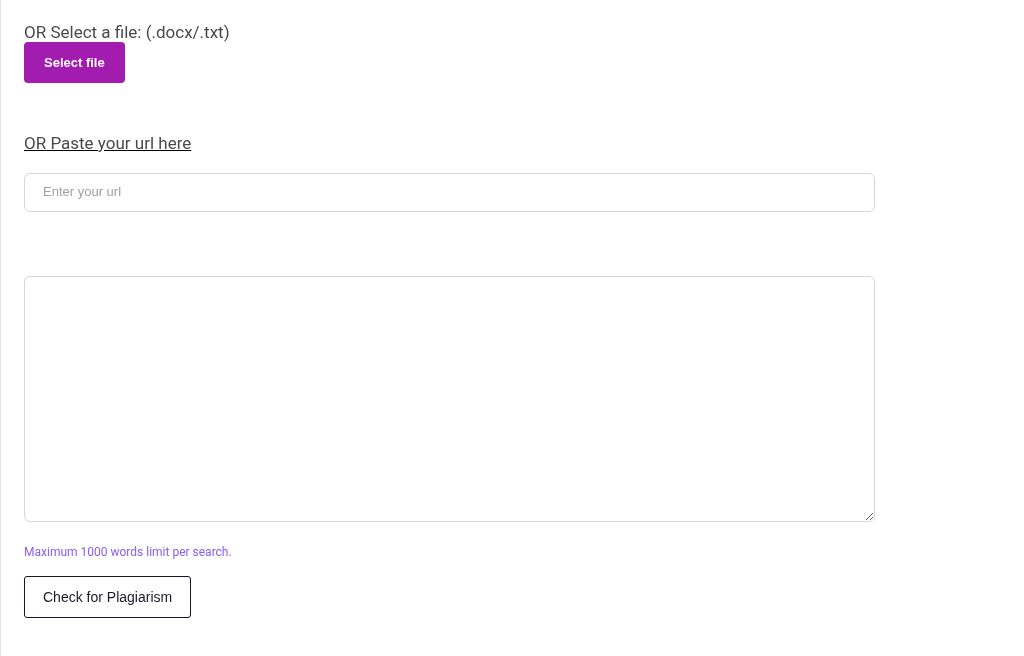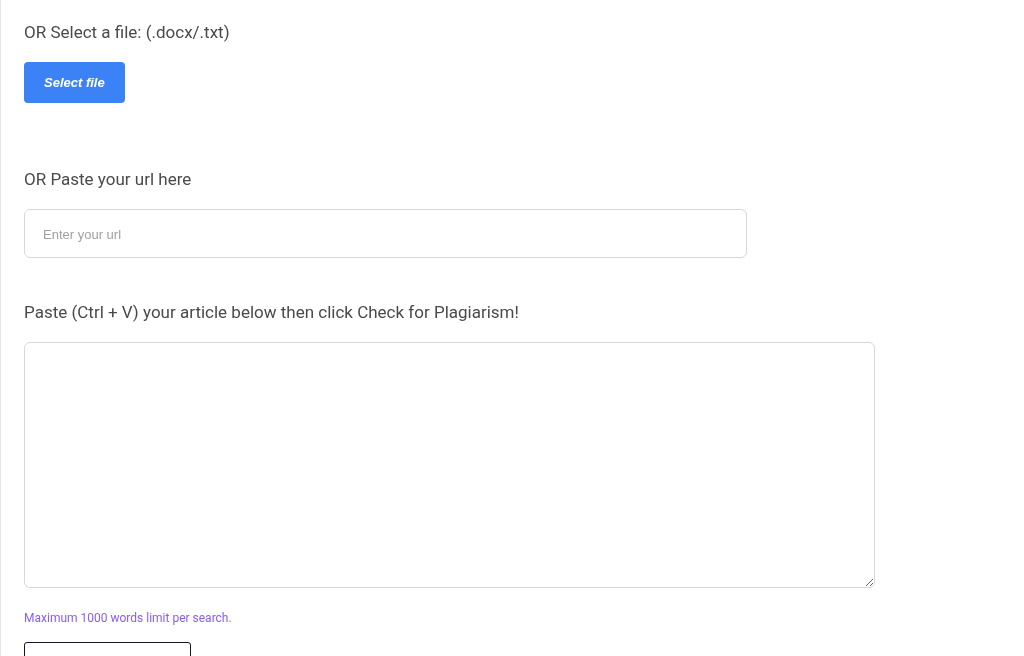--- a/index.html
+++ b/index.html
@@ -25,43 +25,42 @@
     }
     
     .section-label {
       color: #4a4a4a;
       font-size: 17px;
       font-weight: 400;
       margin-bottom: 0;
     }
     
     .select-file-btn {
-      background: #3b82f6;
+      background: #a21caf;
       color: #fff;
       border: none;
       padding: 13px 20px;
       font-size: 13px;
       font-weight: 600;
       border-radius: 4px;
       cursor: pointer;
-      margin-top: 20px;
       margin-bottom: 24px;
-      font-style: italic;
     }
     
     .url-section {
-      margin-top: 42px;
+      margin-top: 26px;
+      text-decoration: underline;
     }
     
     .url-input {
-      width: 723px;
+      width: 851px;
       padding: 13px 18px;
       border: 1px solid #d7d7d7;
       border-radius: 6px;
-      font-size: 18px;
+      font-size: 10px;
       color: #555;
       margin-top: 20px;
     }
     
     .url-input::placeholder {
       color: #a0a0a0;
       font-size: 13px;
     }
     
     .article-section {
@@ -107,20 +106,19 @@
     <div class="section-label">OR Select a file: (.docx/.txt)</div>
     <button class="select-file-btn">Select file</button>
   </div>
 
   <div class="url-section">
     <div class="section-label">OR Paste your url here</div>
     <input type="text" class="url-input" placeholder="Enter your url" style="">
   </div>
 
   <div class="article-section">
-    <div class="section-label">Paste (Ctrl + V) your article below then click Check for Plagiarism!</div>
     <textarea class="article-textarea" style=""></textarea>
     <div class="limit-info">
       <div>Maximum 1000 words limit per search.</div>
     </div>
     <button class="check-btn">Check for Plagiarism</button>
   </div>
 </div>
 
 </body></html>

